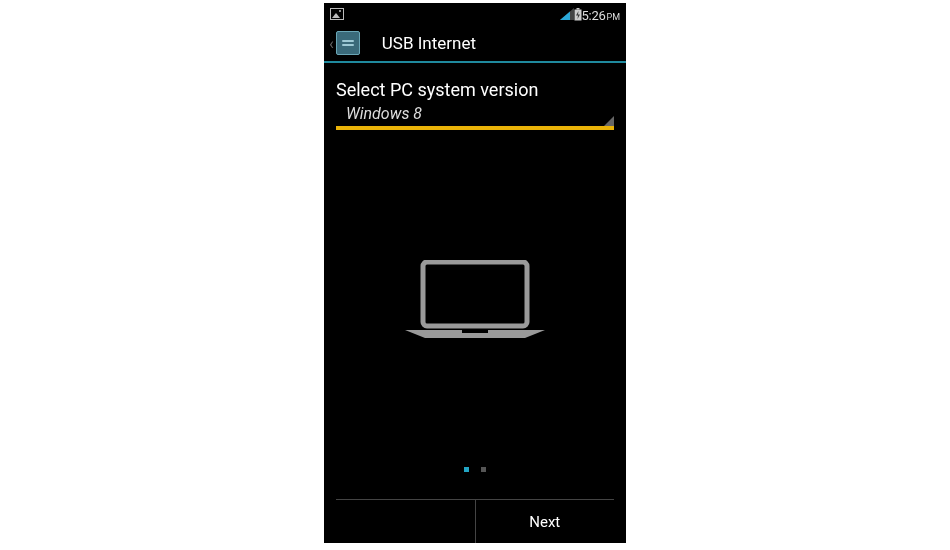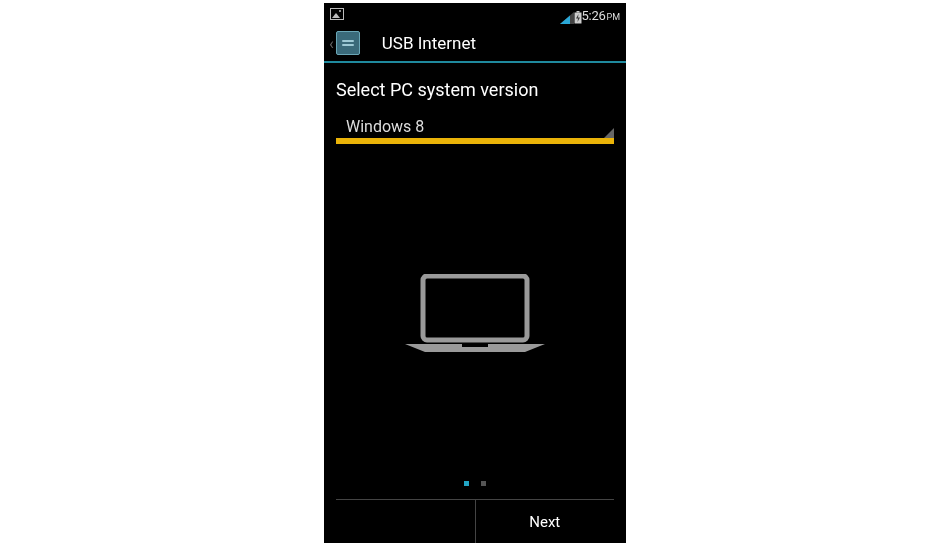--- a/index.html
+++ b/index.html
@@ -31,21 +31,21 @@
       justify-content: space-between;
       padding: 0 6px;
       color: #bbbbbb;
     }
     .status-left {
       display: flex;
       align-items: center;
     }
     .status-right {
       display: flex;
-      align-items: flex-end;
+      align-items: center;
     }
     .time {
       font-size: 13px;
       color: #dddddd;
       letter-spacing: -0.3px;
     }
     .time-ampm {
       font-size: 9px;
       color: #dddddd;
       margin-left: 1px;
@@ -88,30 +88,30 @@
       font-weight: 400;
       padding-left: 14px;
     }
     .content {
       padding: 16px 12px 0 12px;
     }
     .heading {
       color: #ffffff;
       font-size: 18px;
       font-weight: 400;
-      margin-bottom: 14px;
     }
     .spinner {
       position: relative;
       height: 30px;
-      border-bottom: 6px solid #eab308;
+      border-bottom: 4px solid #eab308;
       display: flex;
       align-items: center;
       padding-left: 10px;
       margin-bottom: 10px;
+      font-style: italic;
     }
     .spinner-value {
       color: #dddddd;
       font-size: 16px;
     }
     .spinner-triangle {
       position: absolute;
       right: 0;
       bottom: 0;
       width: 0;

